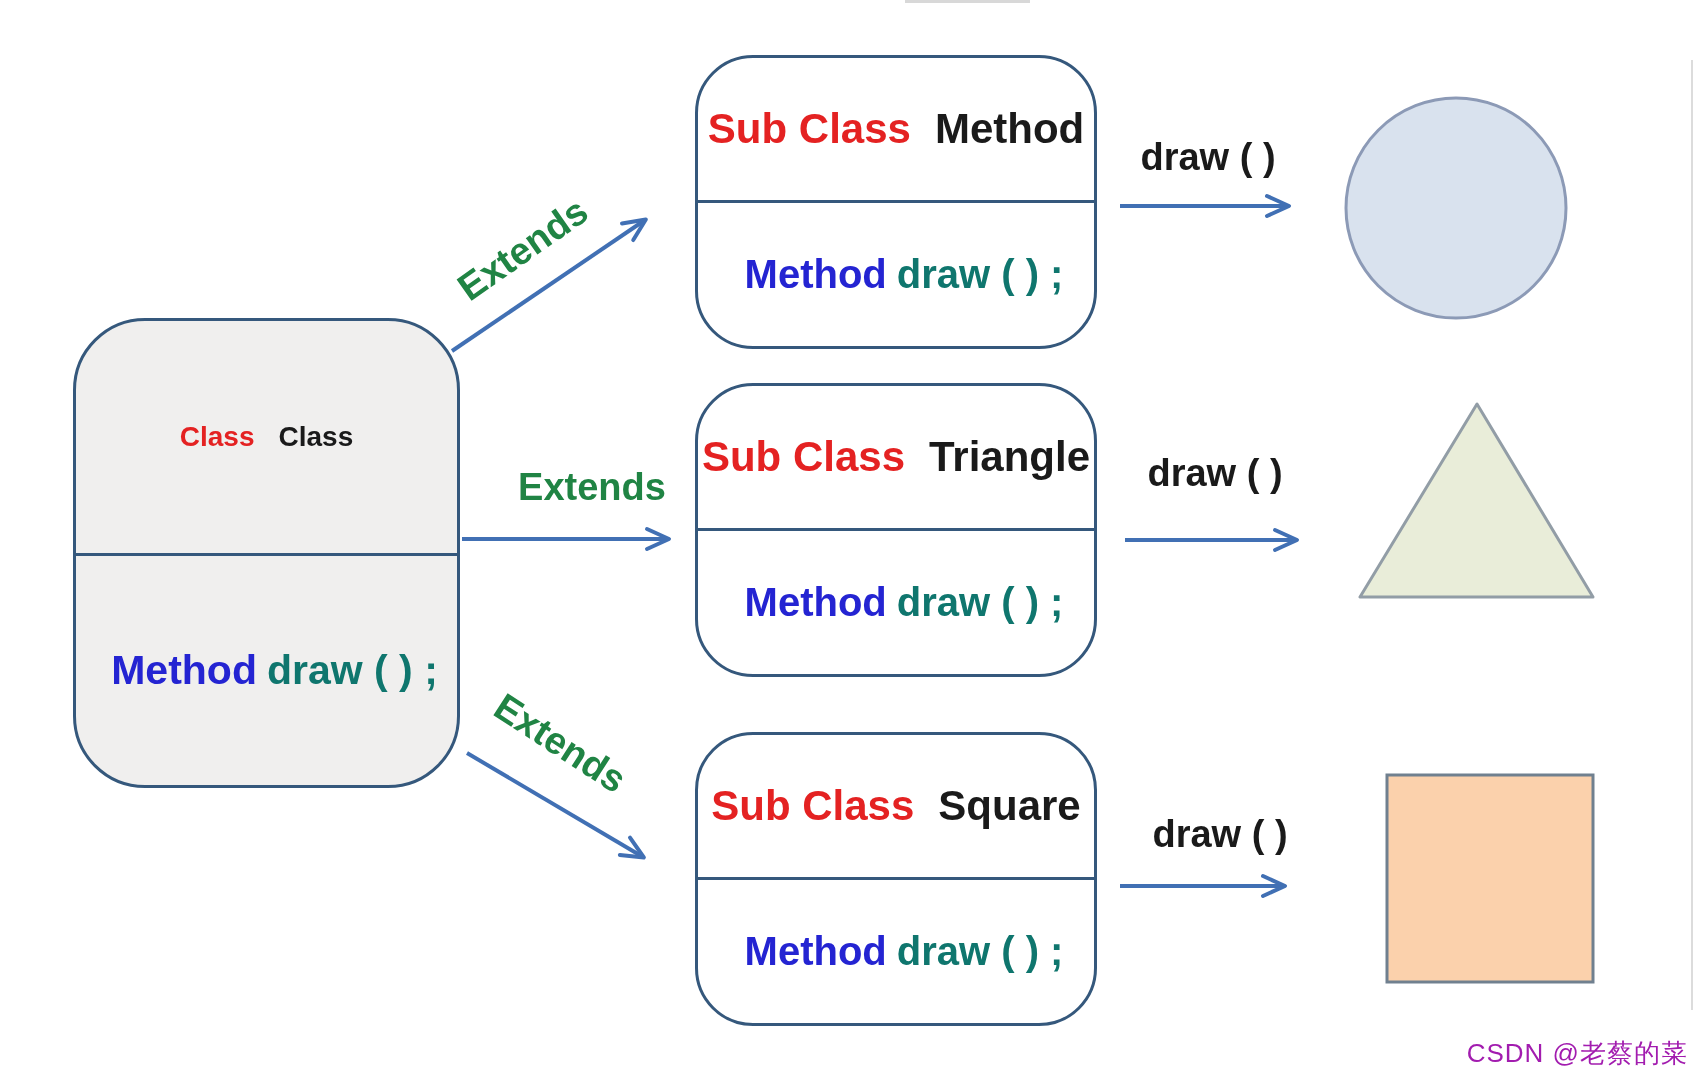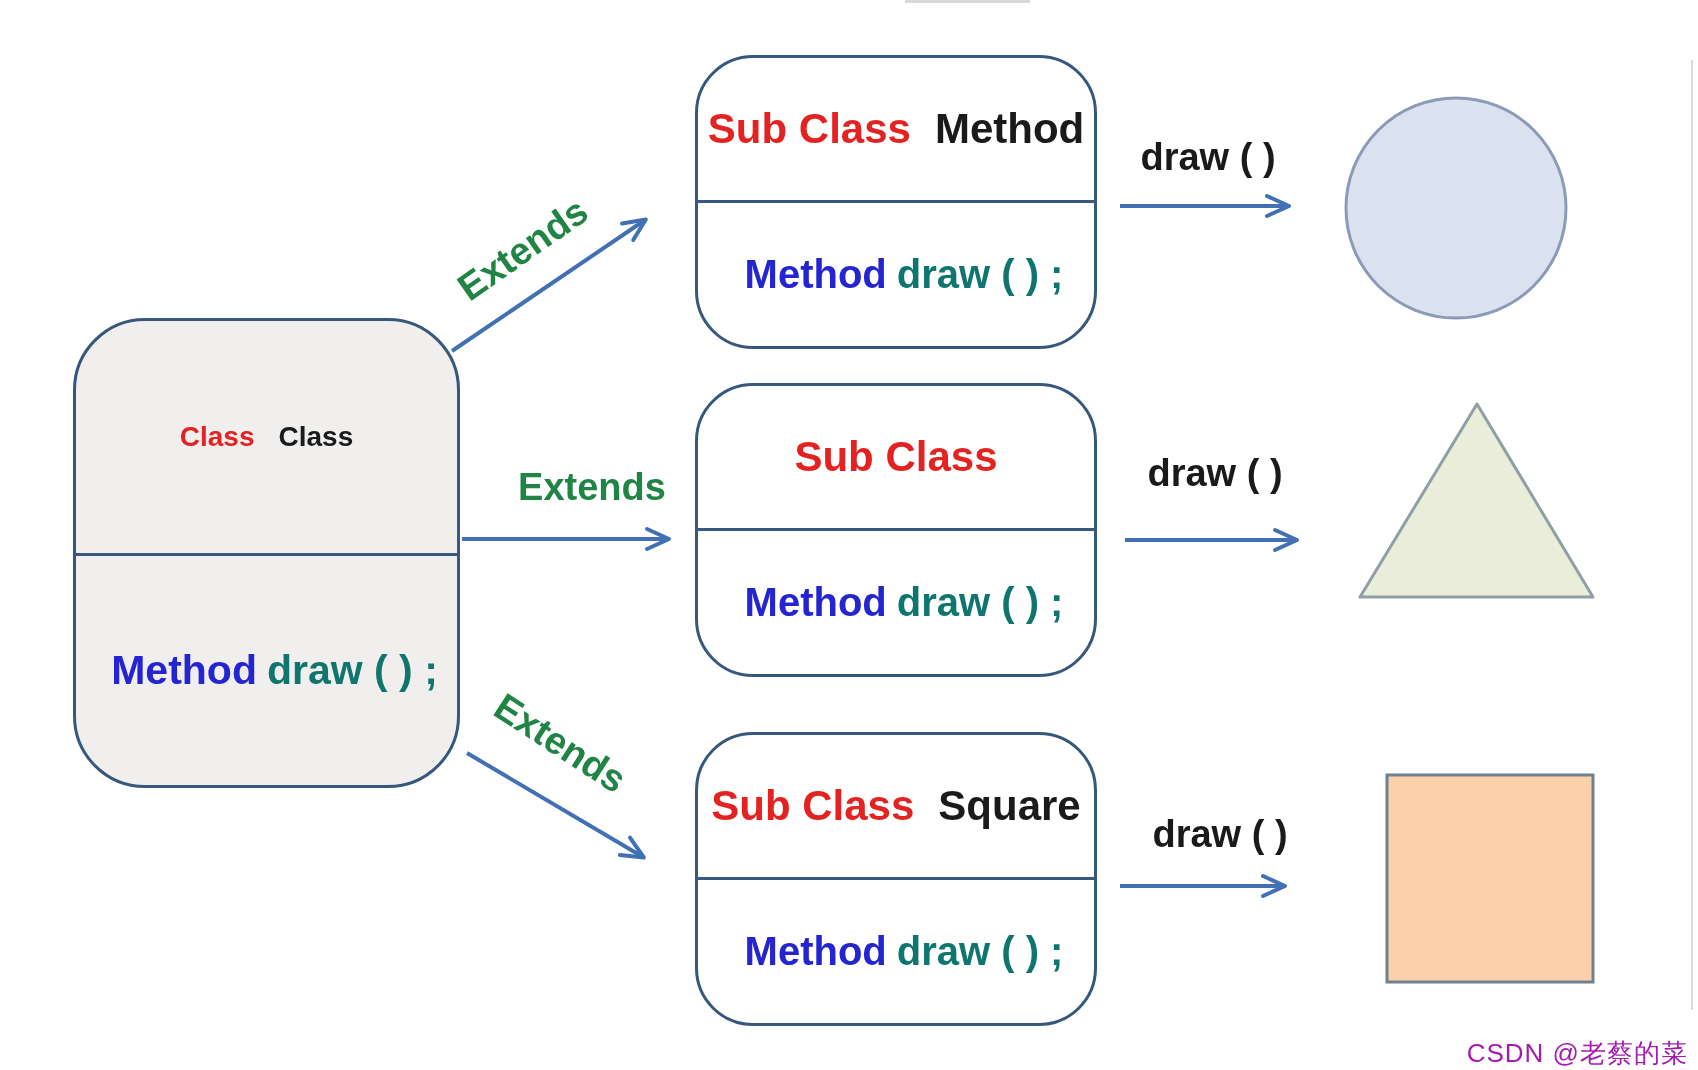--- a/index.html
+++ b/index.html
@@ -99,20 +99,21 @@
     </div>
     <div class="method-row">
       <span class="kw-blue">Method</span>
       <span class="sig-black">draw ( ) ;</span>
     </div>
   </div>
 
   <div class="uml-box sub triangle">
     <div class="title-row">
       <span class="kw-red">Sub Class</span>
+      <span class="name-black">Triangle</span>
     </div>
     <div class="method-row">
       <span class="kw-blue">Method</span>
       <span class="sig-black">draw ( ) ;</span>
     </div>
   </div>
 
   <div class="uml-box sub square">
     <div class="title-row">
       <span class="kw-red">Sub Class</span>

